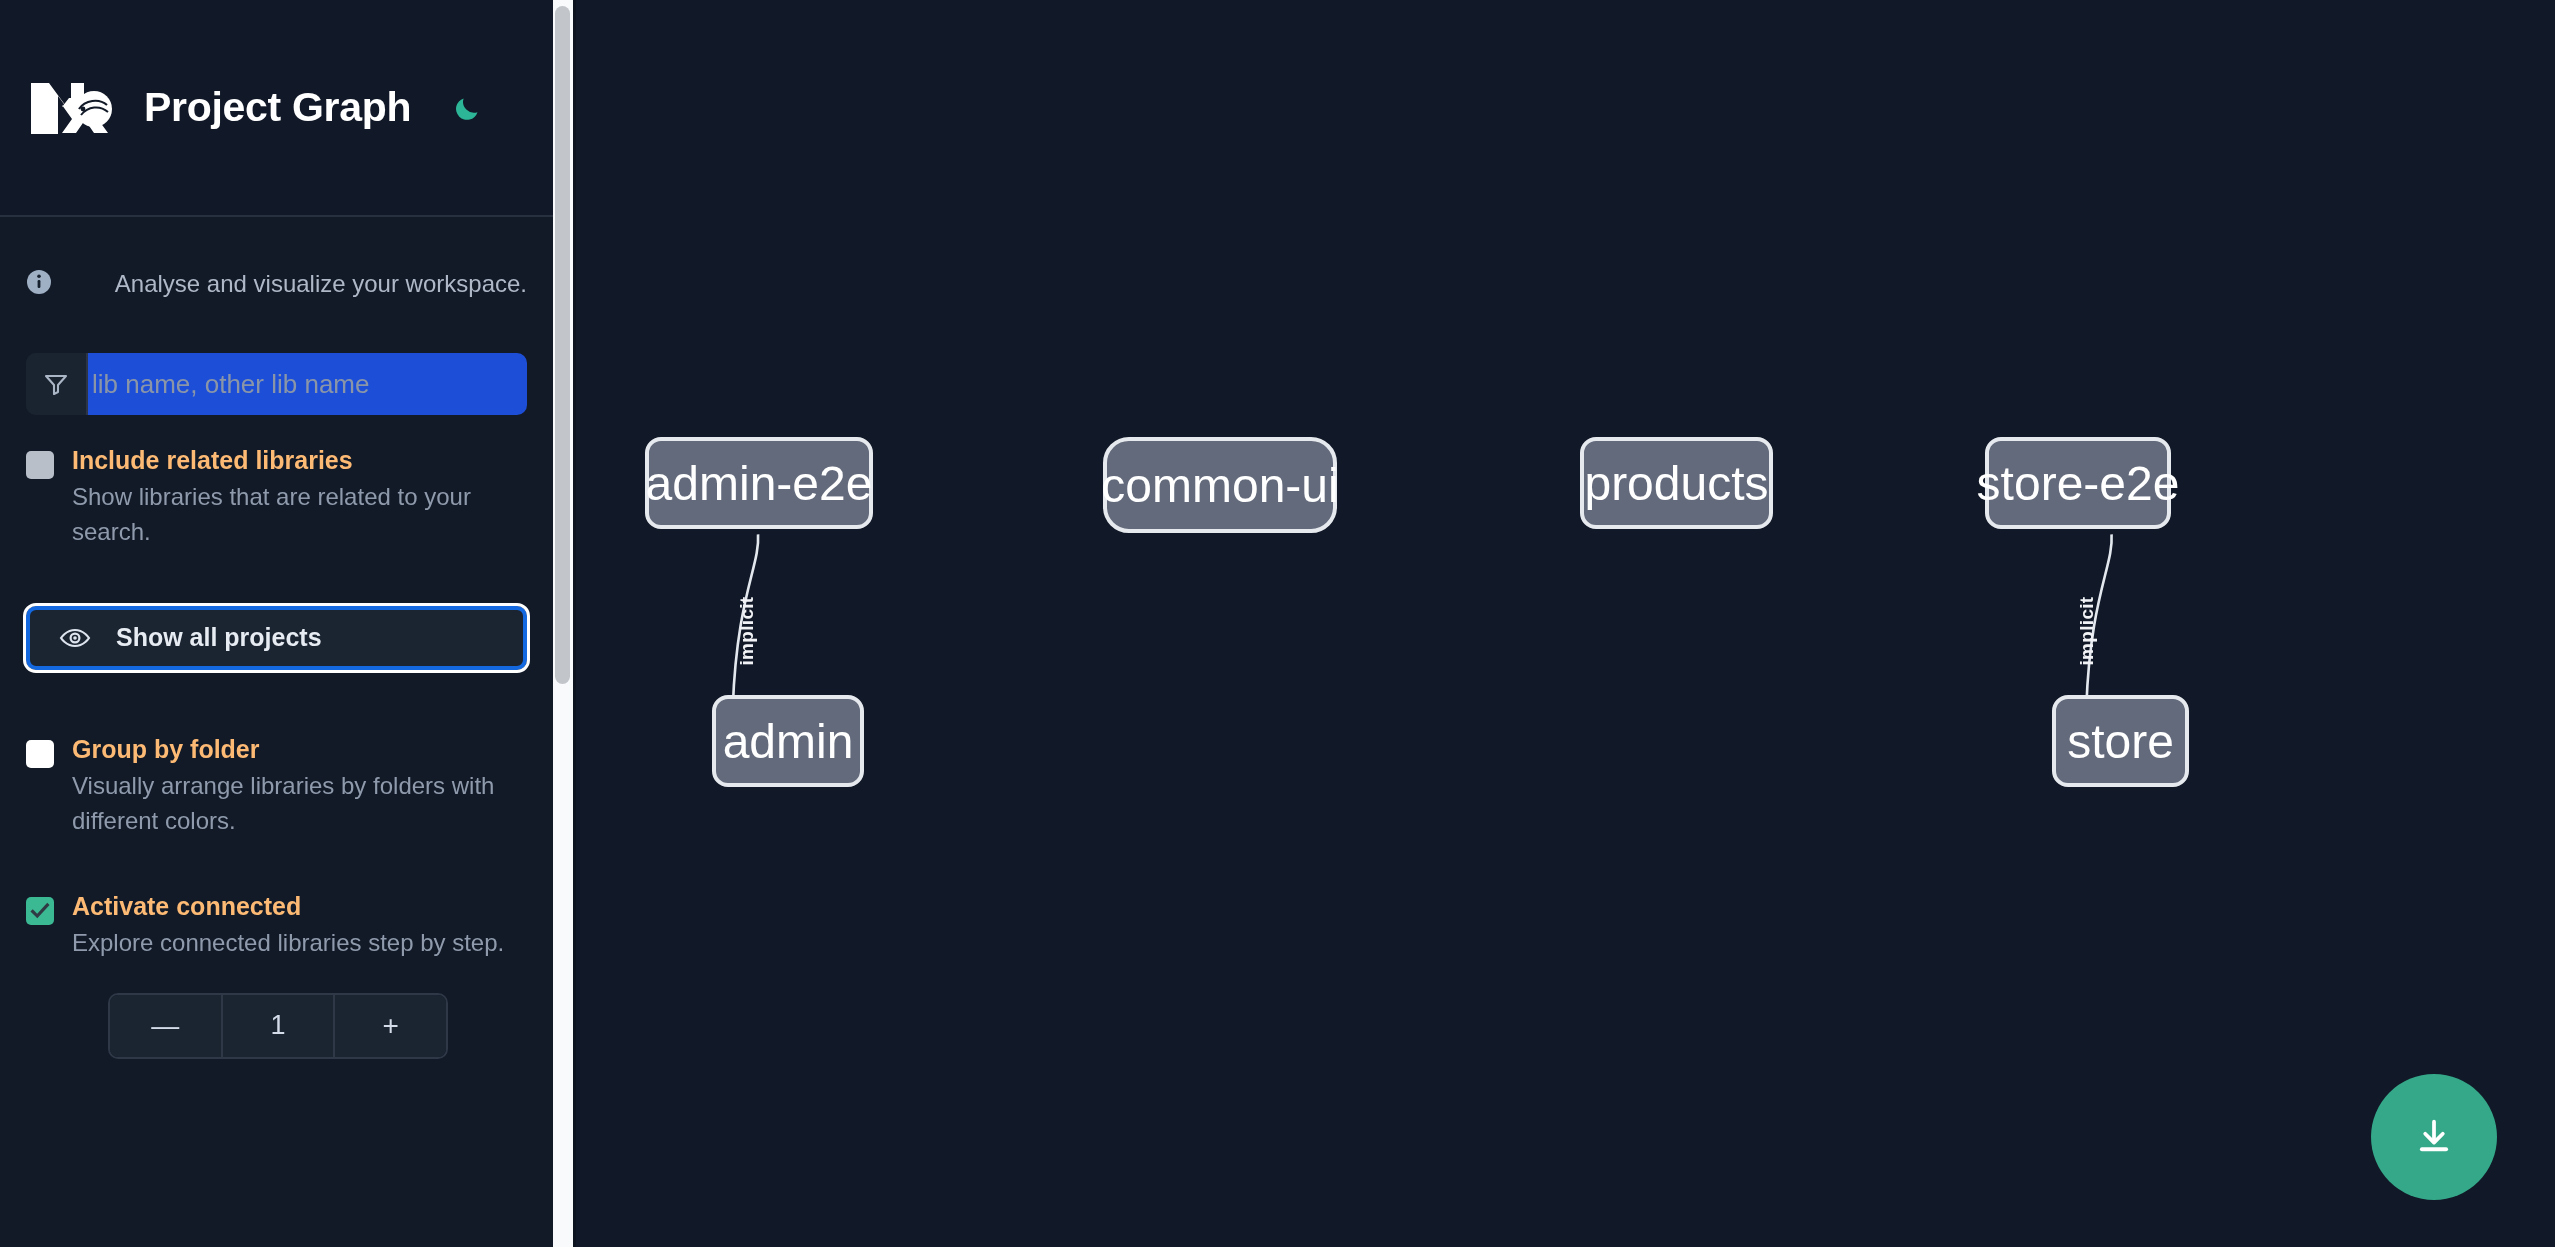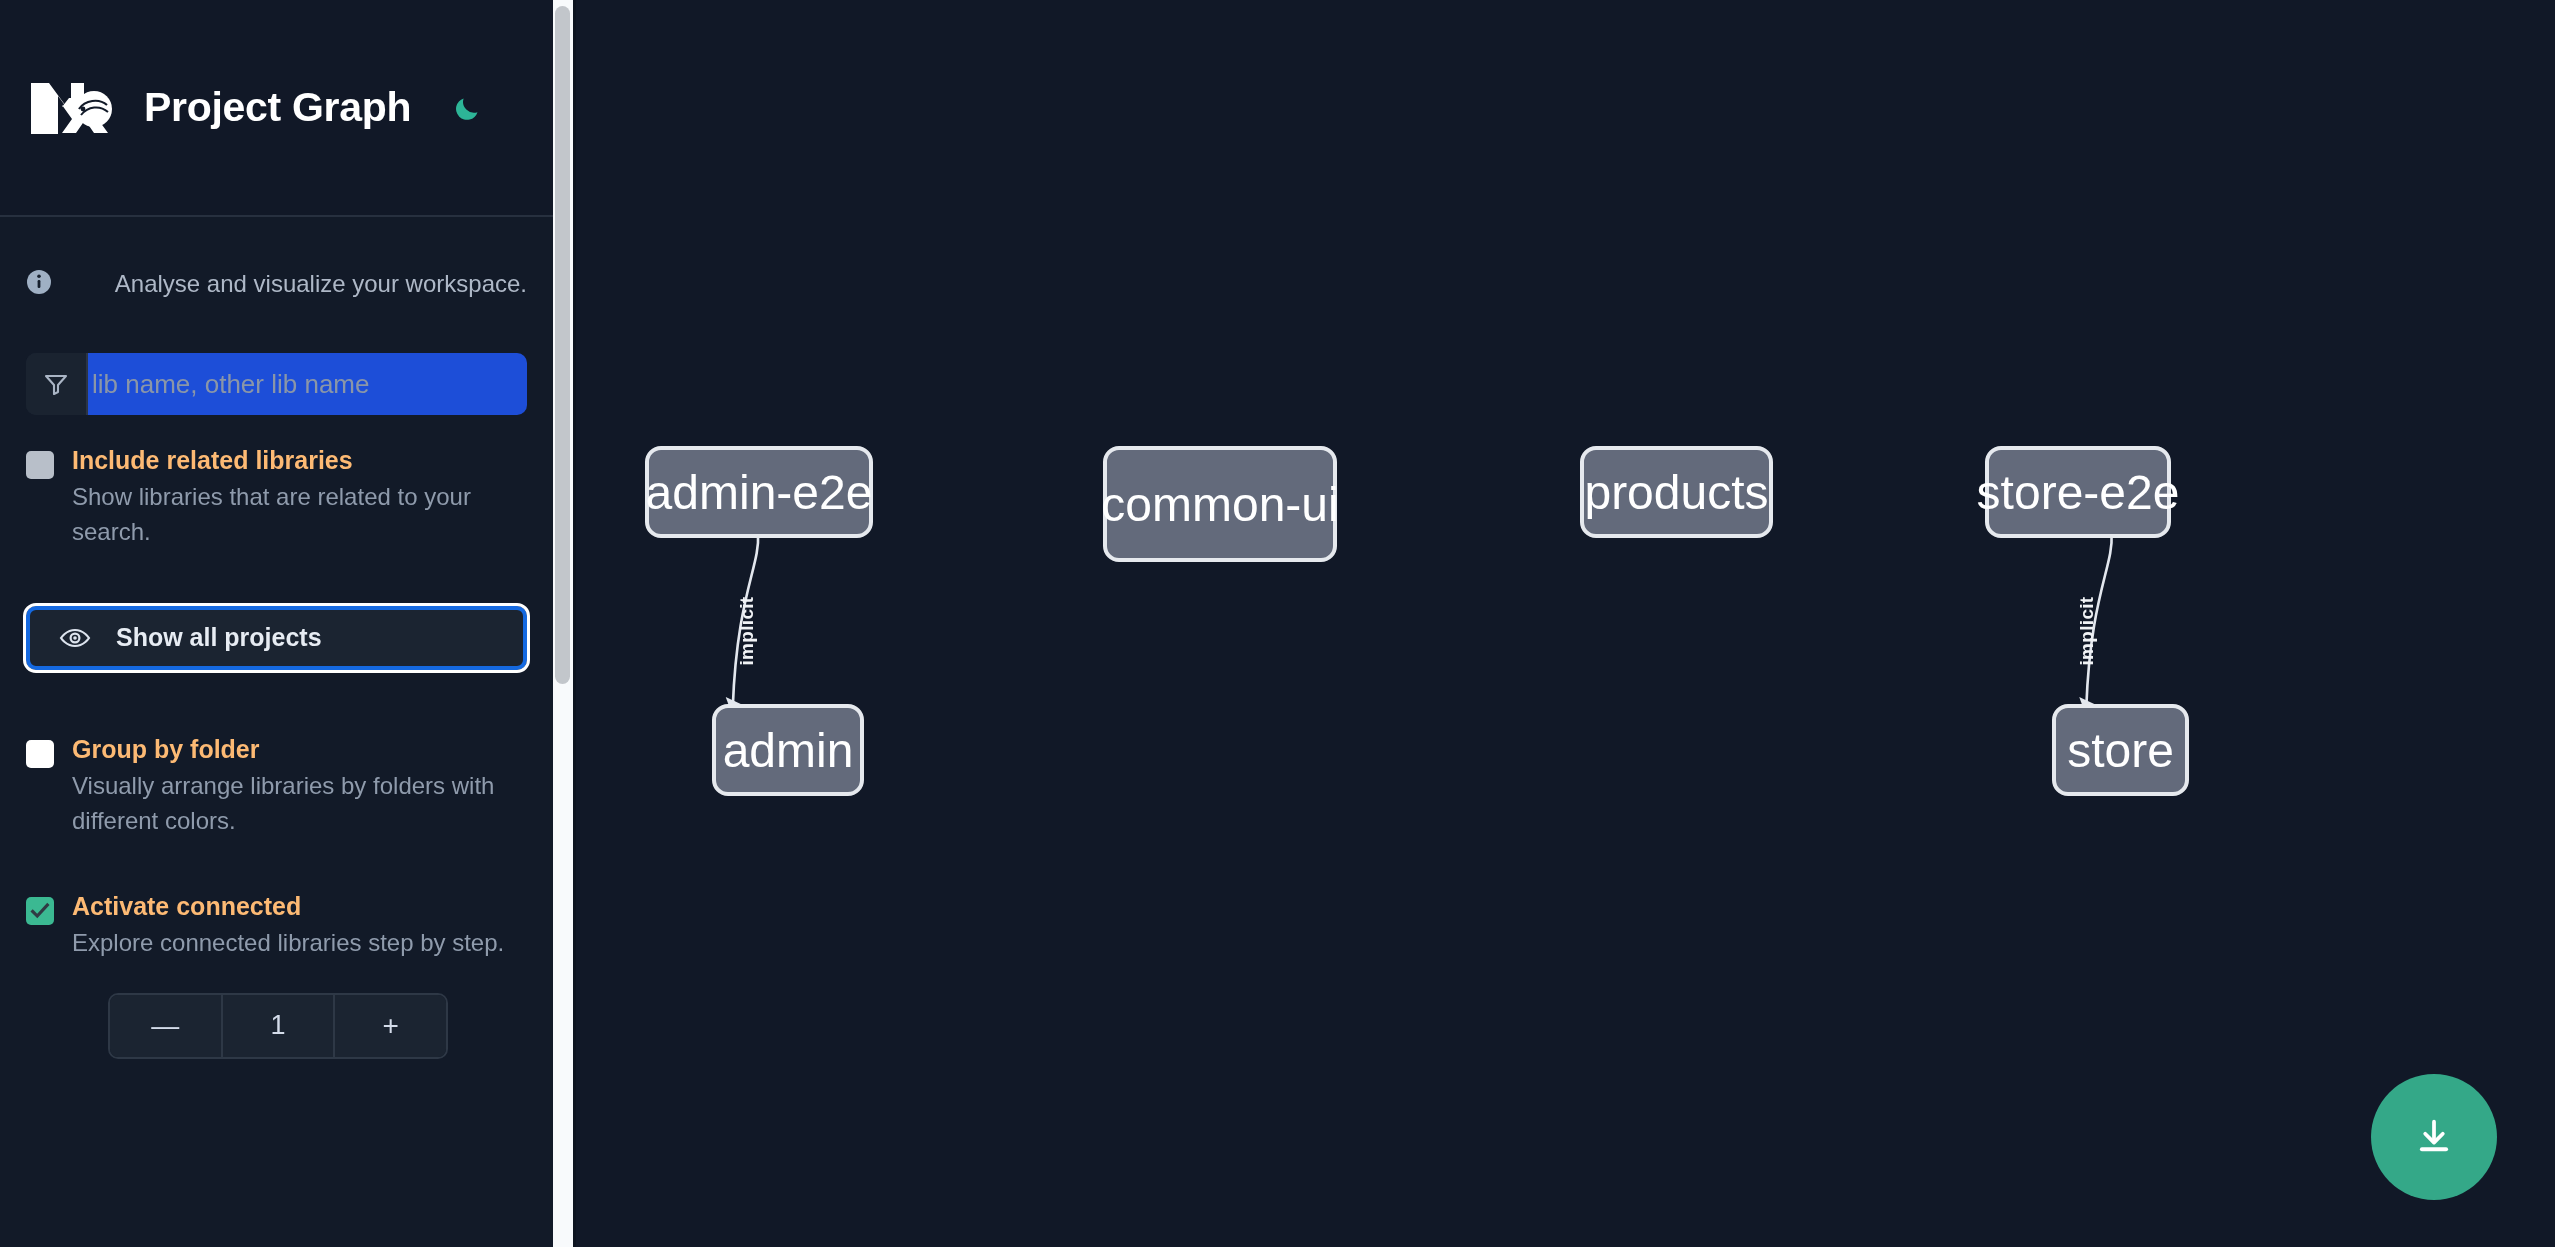--- a/index.html
+++ b/index.html
@@ -229,21 +229,20 @@
     align-items: center;
     justify-content: center;
     background: #636a7b;
     border: 4px solid #e6e9ee;
     border-radius: 16px;
     color: #ffffff;
     font-size: 48px;
     font-family: "Liberation Sans", sans-serif;
     cursor: pointer;
     white-space: nowrap;
-    margin-top: 9px;
   }
   .edge-label {
     position: absolute;
     color: #f0f2f5;
     font-size: 19px;
     font-weight: 700;
     transform: rotate(-90deg);
     transform-origin: center center;
     letter-spacing: 0.3px;
     pointer-events: none;
@@ -380,21 +379,21 @@
       <path d="M203 529 C 205 560, 182 590, 178 700" fill="none" stroke="#e3e7ee" stroke-width="2.6"></path>
       <path d="M171 690 l8 22 9 -14 z" fill="#e3e7ee"></path>
 
       <path d="M1543 529 C 1545 560, 1522 590, 1518 700" fill="none" stroke="#e3e7ee" stroke-width="2.6"></path>
       <path d="M1511 690 l8 22 9 -14 z" fill="#e3e7ee"></path>
     </svg>
 
     <div class="node" style="left:92px; top:437px; width:228px; height:92px;">
       <span>admin-e2e</span>
     </div>
-    <div class="node" style="left:550px; top:437px; width:234px; height:116px;">
+    <div class="node" style="left:550px; top:437px; width:234px; height:96px;border-radius:26px;">
       <span>common-ui</span>
     </div>
     <div class="node" style="left:1027px; top:437px; width:193px; height:92px;">
       <span>products</span>
     </div>
     <div class="node" style="left:1432px; top:437px; width:186px; height:92px;">
       <span>store-e2e</span>
     </div>
     <div class="node" style="left:159px; top:695px; width:152px; height:92px;">
       <span>admin</span>

